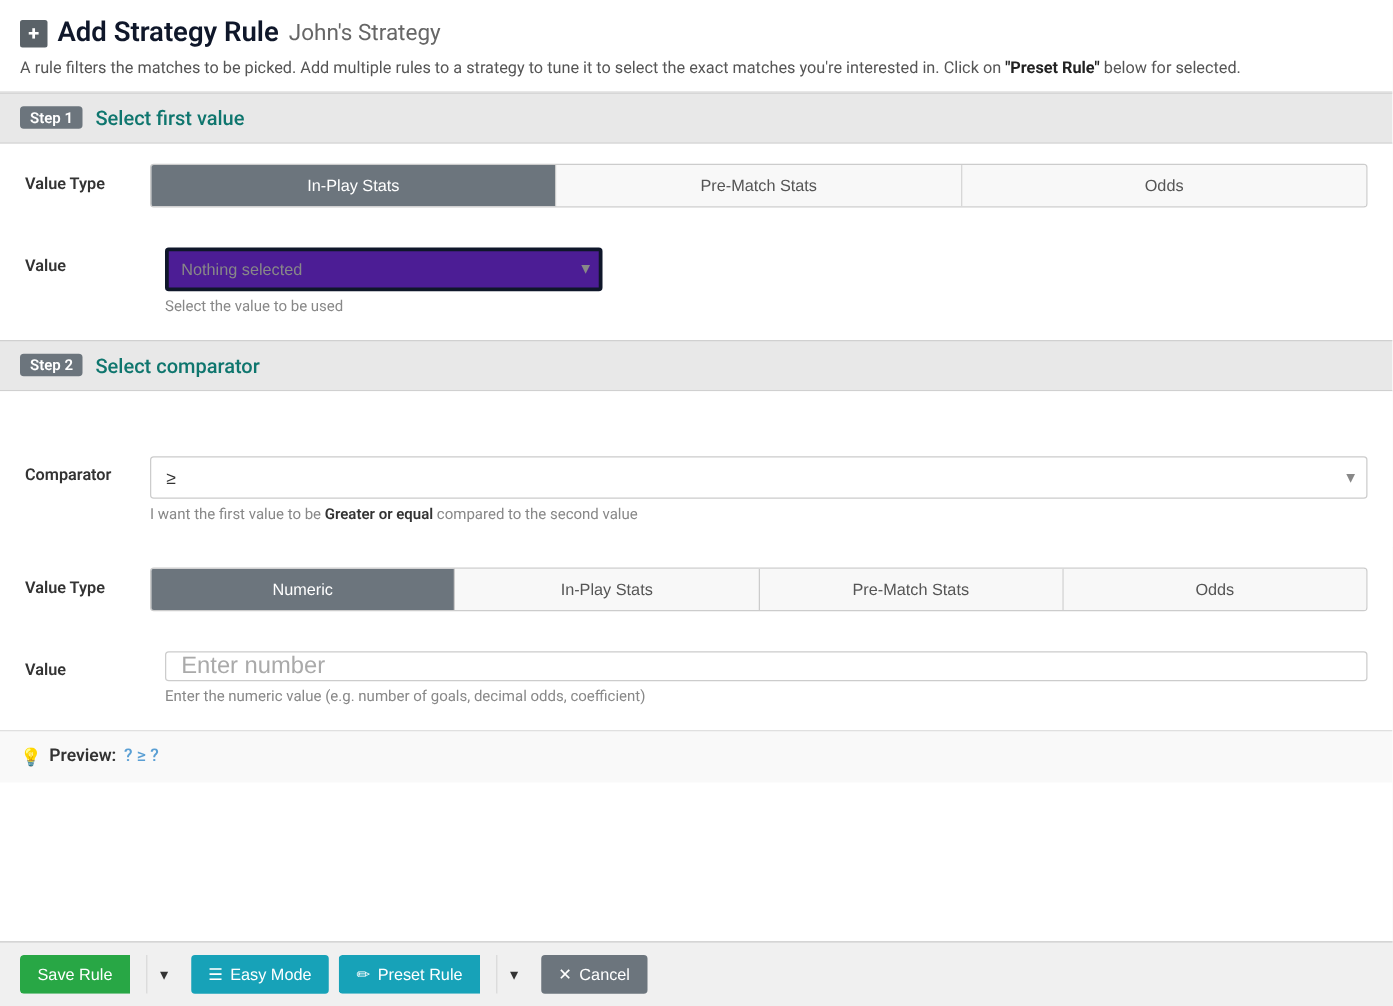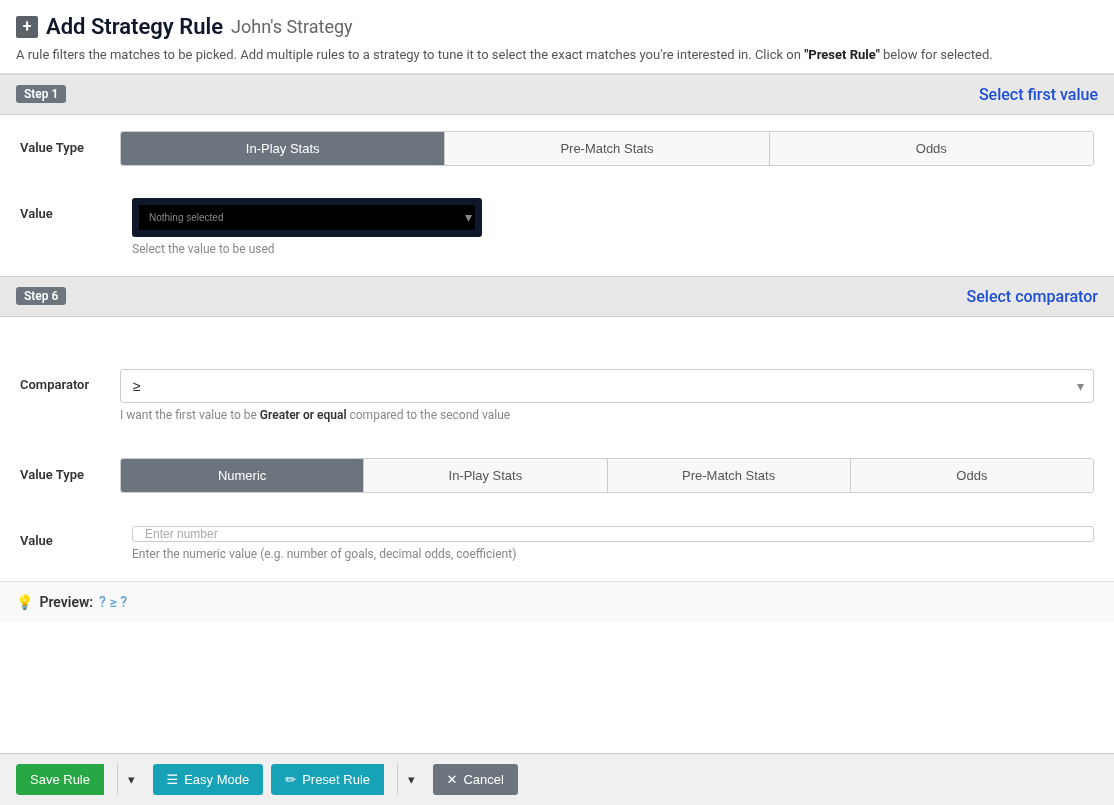--- a/index.html
+++ b/index.html
@@ -61,34 +61,33 @@
       background: #fff;
     }
     .section-header {
       background: #e8e8e8;
       padding: 10px 16px;
       display: flex;
       align-items: center;
       gap: 10px;
       border-top: 1px solid #d0d0d0;
       border-bottom: 1px solid #d0d0d0;
-      justify-content: space-between;
     }
     .step-badge {
       background: #6c757d;
       color: #fff;
       padding: 2px 8px;
       border-radius: 3px;
       font-size: 12px;
       font-weight: 600;
     }
     .section-title {
       font-size: 16px;
       font-weight: 500;
-      color: #1d4ed8;
+      color: #0f766e;
     }
     .section-body {
       padding: 16px 20px 20px;
       background: #fff;
     }
     .toggle-group {
       display: flex;
       width: 100%;
       border: 1px solid #ccc;
       border-radius: 3px;
@@ -111,24 +110,24 @@
       color: #fff;
       font-weight: 500;
     }
     .value-select-wrapper {
       position: relative;
       width: 350px;
     }
     .value-select {
       width: 100%;
       padding: 7px 30px 7px 10px;
-      border: 7px solid #0f172a;
-      border-radius: 3px;
-      background: #000000;
-      font-size: 10px;
+      border: 3px solid #0f172a;
+      border-radius: 3px;
+      background: #4c1d95;
+      font-size: 13px;
       color: #888;
       appearance: none;
       cursor: pointer;
     }
     .select-arrow {
       position: absolute;
       right: 10px;
       top: 50%;
       transform: translateY(-50%);
       color: #888;
@@ -162,21 +161,21 @@
     .comparator-hint em {
       font-style: normal;
       font-weight: 600;
       color: #333;
     }
     .number-input {
       width: 100%;
       padding: 0 12px;
       border: 1px solid #ccc;
       border-radius: 3px;
-      font-size: 12px;
+      font-size: 19px;
       color: #b91c1c;
     }
     .number-input::placeholder { color: #aaa; }
     .preview-bar {
       padding: 12px 16px;
       background: #f9f9f9;
       border-top: 1px solid #e0e0e0;
       display: flex;
       align-items: center;
       gap: 6px;
@@ -332,21 +331,21 @@
             <span class="select-arrow">▾</span>
           </div>
           <div class="field-hint">Select the value to be used</div>
         </div>
       </div>
     </div>
   </div>
 
   <div class="section">
     <div class="section-header">
-      <span class="step-badge">Step 6</span>
+      <span class="step-badge">Step 2</span>
       <span class="section-title">Select comparator</span>
     </div>
     <div class="section-body">
       <div class="comparator-row">
         <div class="comparator-row-label">Comparator</div>
         <div class="comparator-row-content">
           <div class="comparator-select-wrapper">
             <select class="comparator-select">
               <option value="gte">≥</option>
             </select>

